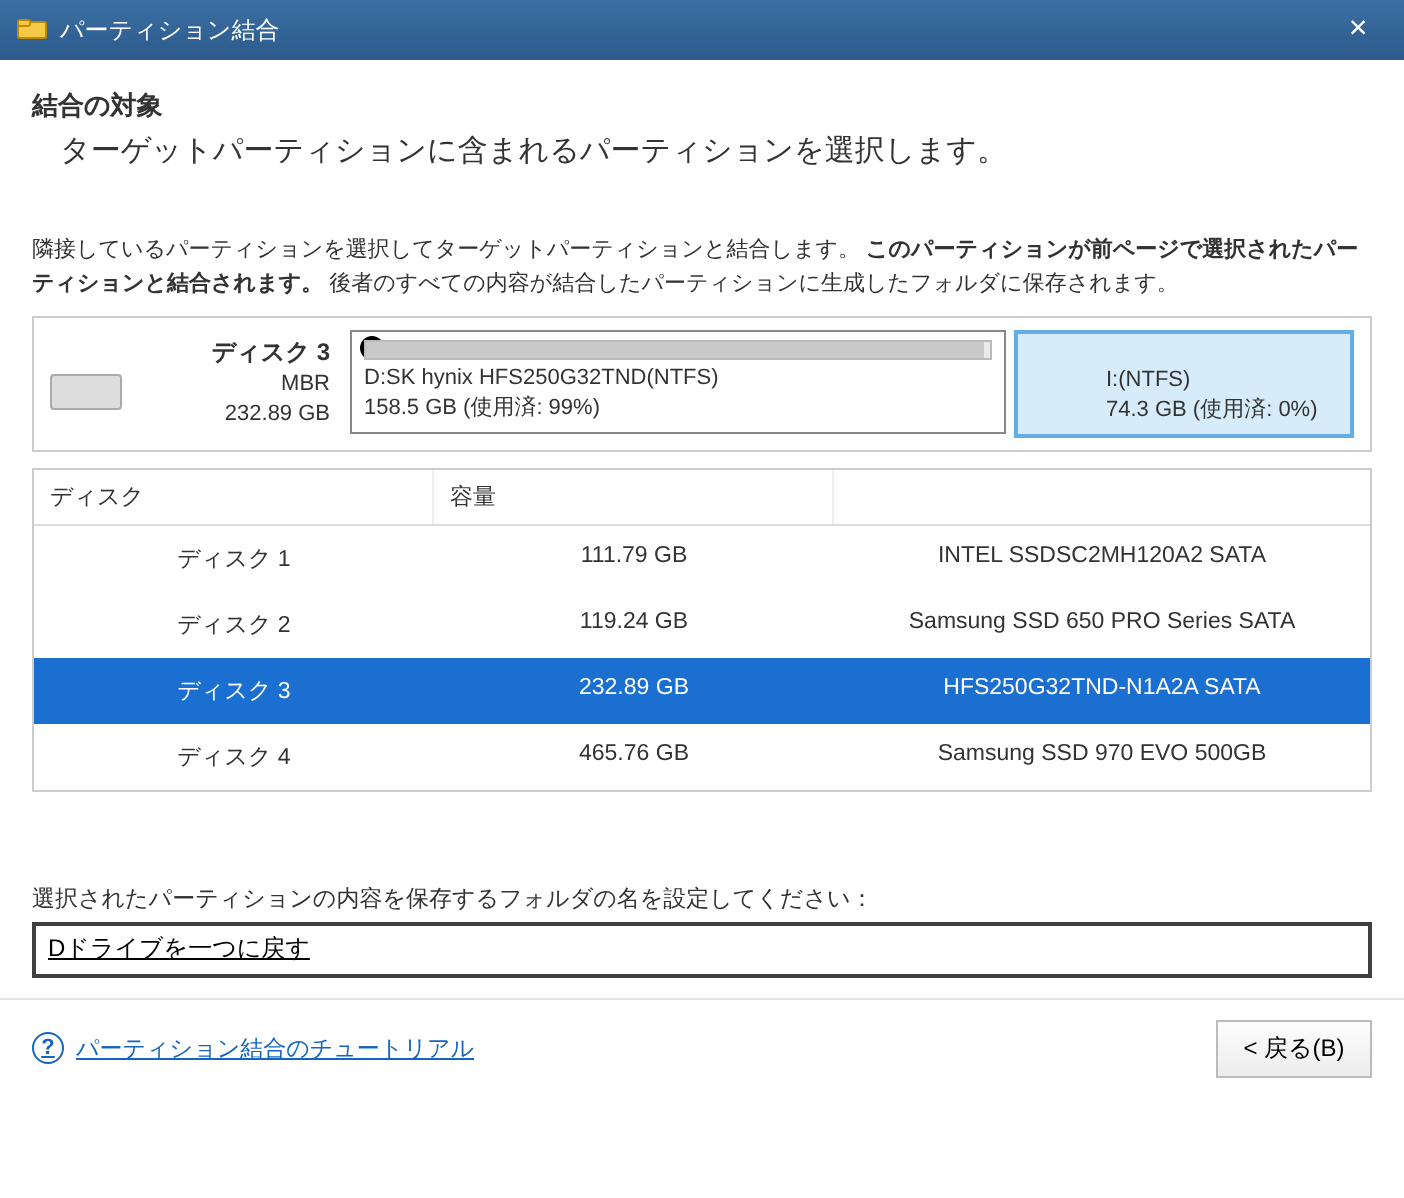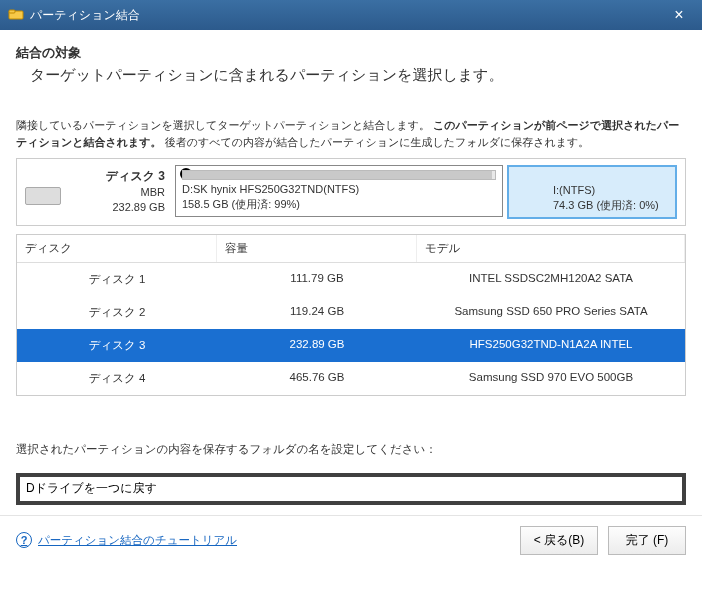--- a/index.html
+++ b/index.html
@@ -30,22 +30,22 @@
   .thead { display: flex; background: #fff; border-bottom: 1px solid #ddd; font-size: 11.5px;}
   .thead > div { padding: 6px 8px; border-right: 1px solid #eee; }
   .col-d { width: 200px; }
   .col-c { width: 200px; }
   .col-m { flex: 1; }
   .trow { display: flex; font-size: 11.5px; cursor: pointer;}
   .trow > div { padding: 9px 8px; text-align: center; }
   .trow.sel { background: #1a6fd1; color: #fff; }
   .tbody{max-height:210px;overflow:auto;}
   .spacer{height:40px;}
-  .folderlabel { font-size: 11.5px; margin: 6px 0 16px 0; }
-  .folderinput { width: 100%; border: 4px solid #404040; padding: 5px 6px; font-size: 12px; }
+  .folderlabel { font-size: 11.5px; margin: 6px 0 4px 0; }
+  .folderinput { width: 100%; border: 2px solid #404040; padding: 5px 6px; font-size: 12px; text-decoration: underline; }
   .footer { border-top: 1px solid #e4e4e4; padding: 10px 16px; display: flex; align-items: center; gap: 10px; }
   .helplink { color: #1565c0; text-decoration: underline; font-size: 11.5px; display:flex; align-items:center; gap:6px;}
   .helpicon{width:16px;height:16px;border:1.5px solid #1565c0;border-radius:50%;color:#1565c0;font-size:11px;display:flex;align-items:center;justify-content:center;font-weight:bold;}
   .footer .gap { flex: 1; }
   .btn { border: 1px solid #bbb; background: linear-gradient(#fdfdfd,#ececec); padding: 5px 12px; font-size: 12px; cursor: pointer; min-width:78px;}
 </style>
 </head>
 <body>
 
 <div class="titlebar">
@@ -92,37 +92,36 @@
         <div>I:(NTFS)</div>
         <div>74.3 GB (使用済: 0%)</div>
       </div>
     </div>
   </div>
 
   <div class="table">
     <div class="thead">
       <div class="col-d">ディスク</div>
       <div class="col-c">容量</div>
-      <div class="col-m">モデル</div>
     </div>
     <div class="tbody" id="tbody">
         <div class="trow">
           <div class="col-d">ディスク 1</div>
           <div class="col-c">111.79 GB</div>
           <div class="col-m">INTEL SSDSC2MH120A2 SATA</div>
         </div>
         <div class="trow">
           <div class="col-d">ディスク 2</div>
           <div class="col-c">119.24 GB</div>
           <div class="col-m">Samsung SSD 650 PRO Series SATA</div>
         </div>
         <div class="trow sel">
           <div class="col-d">ディスク 3</div>
           <div class="col-c">232.89 GB</div>
-          <div class="col-m">HFS250G32TND-N1A2A INTEL</div>
+          <div class="col-m">HFS250G32TND-N1A2A SATA</div>
         </div>
         <div class="trow">
           <div class="col-d">ディスク 4</div>
           <div class="col-c">465.76 GB</div>
           <div class="col-m">Samsung SSD 970 EVO 500GB</div>
         </div>
       </div>
   </div>
 
   <div class="spacer"></div>
@@ -131,14 +130,13 @@
   <input class="folderinput" type="text" value="Dドライブを一つに戻す" style="">
 </div>
 
 <div class="footer">
   <a class="helplink" href="#">
     <span class="helpicon">?</span>
     <span>パーティション結合のチュートリアル</span>
   </a>
   <div class="gap"></div>
   <button class="btn">&lt; 戻る(B)</button>
-  <button class="btn">完了 (F)</button>
 </div>
 
 </body></html>

